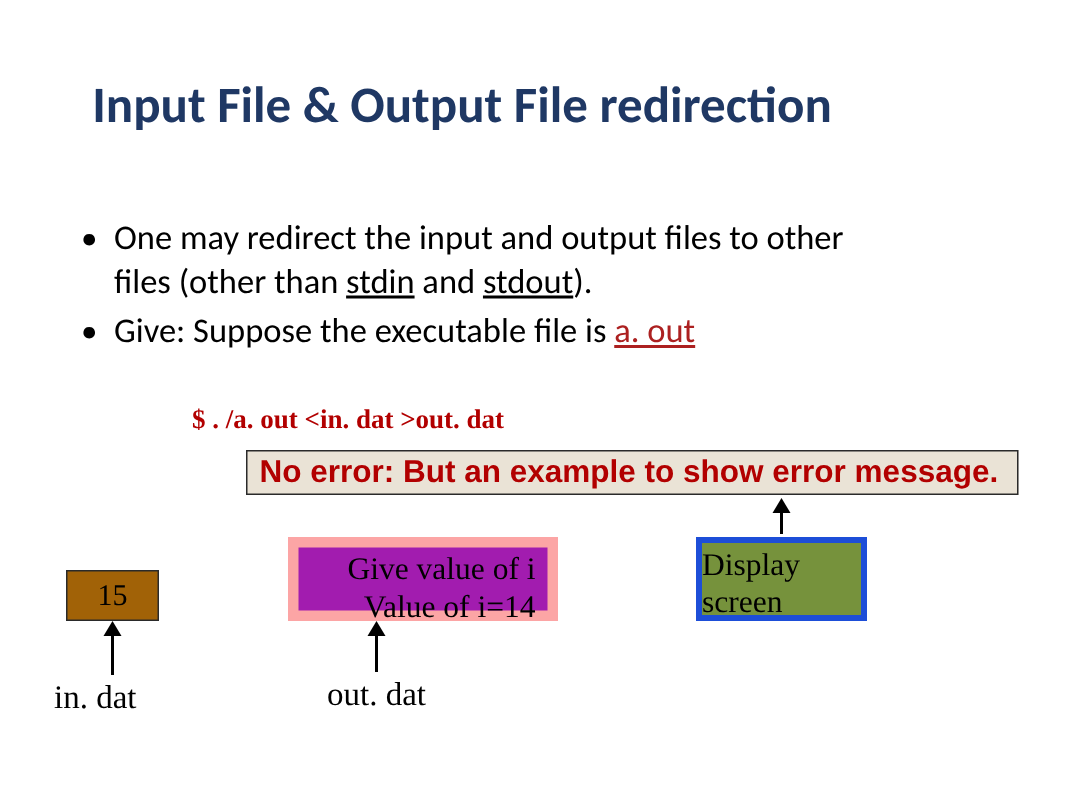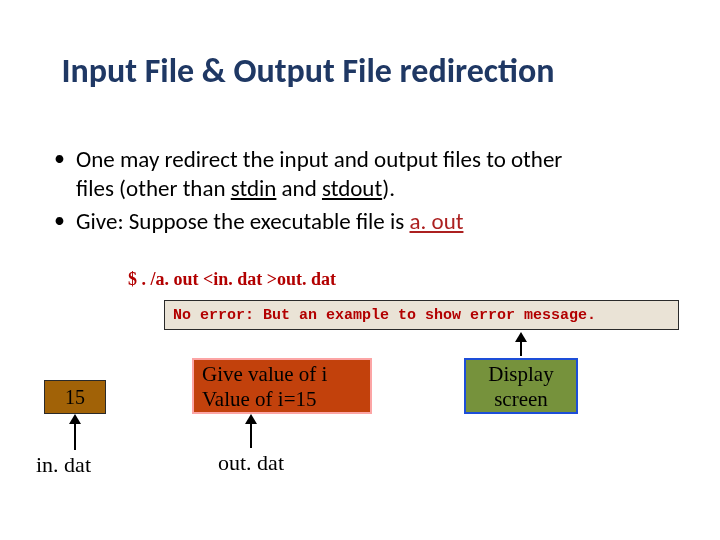--- a/index.html
+++ b/index.html
@@ -61,22 +61,22 @@
     top: 300px;
     left: 164px;
     width: 515px;
     height: 30px;
     background: #eae3d6;
     border: 1.5px solid #2a2a2a;
     box-sizing: border-box;
     display: flex;
     align-items: center;
     padding-left: 8px;
-    font-family: Liberation Mono, monospace;
-    font-size: 15px;
+    font-family: Liberation Sans, sans-serif;
+    font-size: 21px;
     color: #b20000;
     font-weight: 700;
   }
   .box15 {
     position: absolute;
     top: 380px;
     left: 44px;
     width: 62px;
     height: 34px;
     background: #a16207;
@@ -94,46 +94,46 @@
     left: 36px;
     font-family: "Times New Roman", Times, serif;
     font-size: 22px;
   }
   .givebox {
     position: absolute;
     top: 358px;
     left: 192px;
     width: 180px;
     height: 56px;
-    background: #c2410c;
-    border: 2px solid #fca5a5;
+    background: #a21caf;
+    border: 7px solid #fca5a5;
     box-sizing: border-box;
     padding: 2px 8px;
     font-family: "Times New Roman", Times, serif;
     font-size: 21px;
     color: #000;
     line-height: 1.2;
+    text-align: right;
   }
   .outdat {
     position: absolute;
     top: 450px;
     left: 218px;
     font-family: "Times New Roman", Times, serif;
     font-size: 22px;
   }
   .display {
     position: absolute;
     top: 358px;
     left: 464px;
     width: 114px;
     height: 56px;
     background: #76923c;
-    border: 2px solid #1d4ed8;
+    border: 4px solid #1d4ed8;
     box-sizing: border-box;
-    text-align: center;
     font-family: "Times New Roman", Times, serif;
     font-size: 21px;
     line-height: 1.2;
     padding-top: 2px;
   }
   .arrow {
     position: absolute;
     width: 2px;
     background: #000;
   }
@@ -176,21 +176,21 @@
   </div>
 
   <div class="box15">
     <span>15</span>
   </div>
   <div class="arrow arrow1"></div>
   <div class="indat">in. dat</div>
 
   <div class="givebox">
     <div>Give value of i</div>
-    <div>Value of i=15</div>
+    <div>Value of i=14</div>
   </div>
   <div class="arrow arrow2"></div>
   <div class="outdat">out. dat</div>
 
   <div class="arrow arrow3"></div>
   <div class="display">
     <div>Display</div>
     <div>screen</div>
   </div>
 

